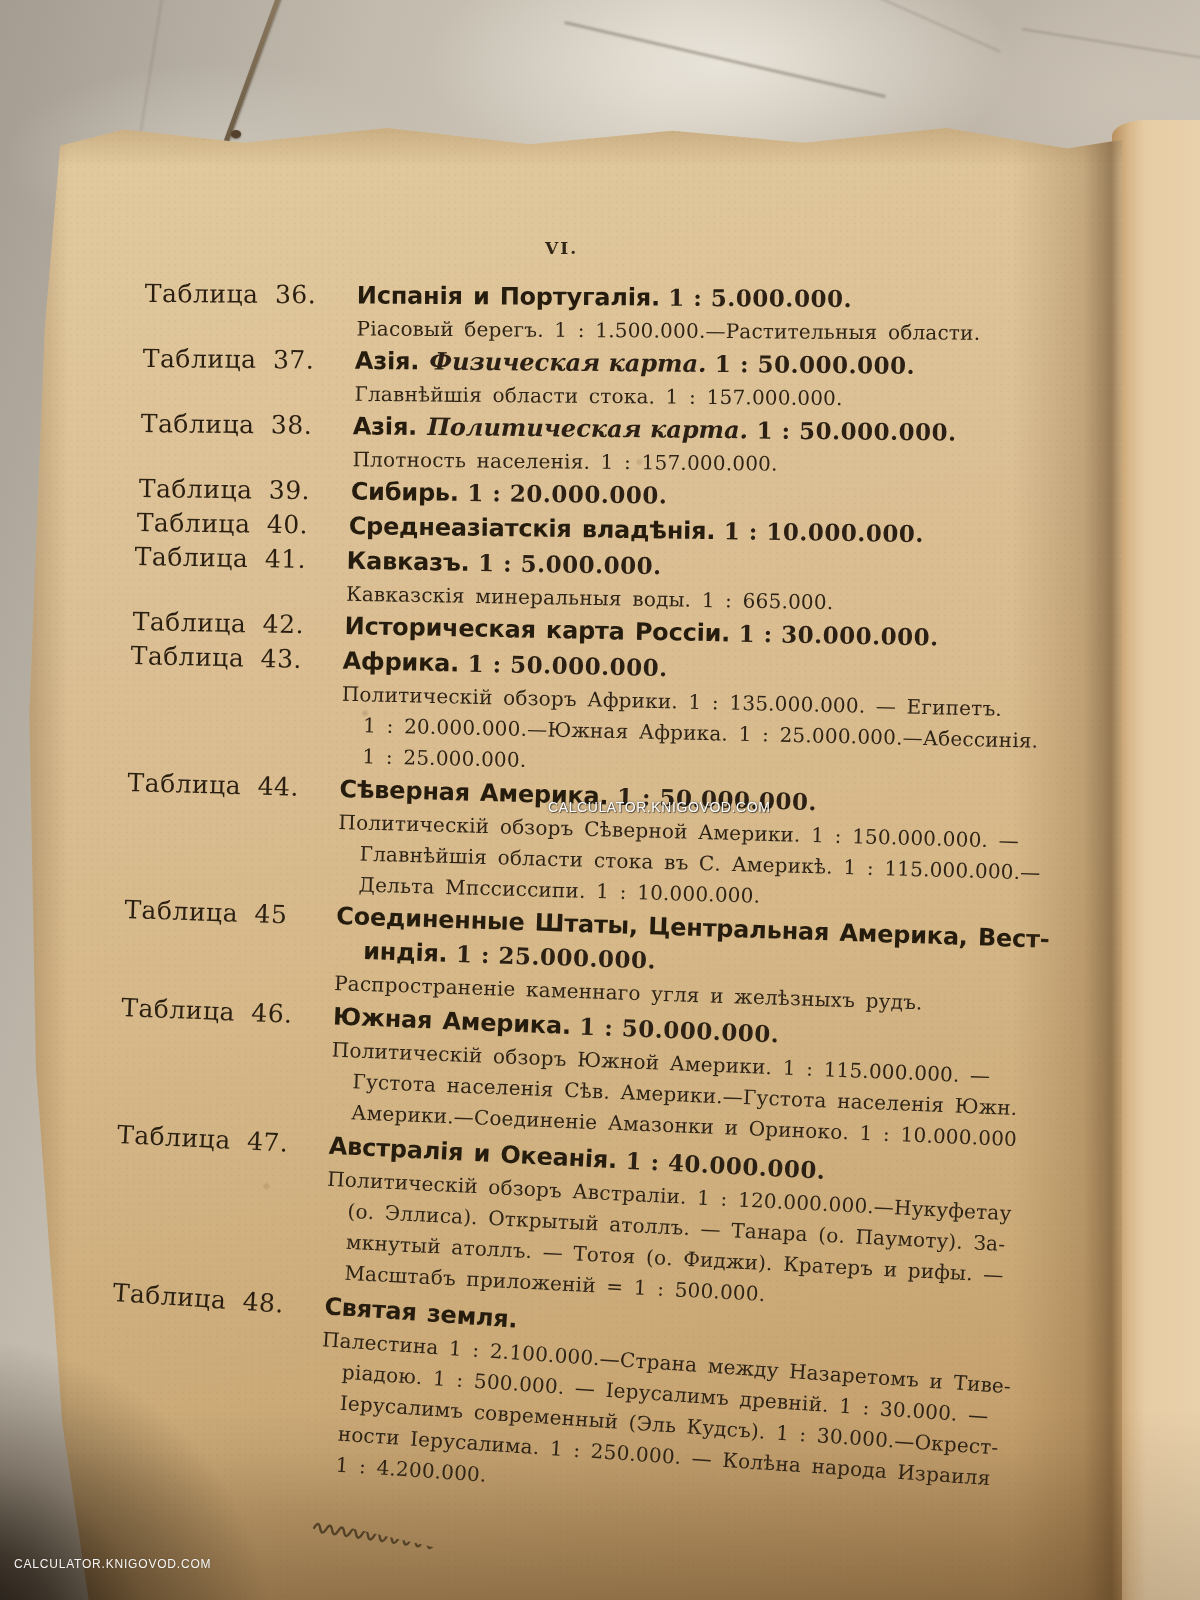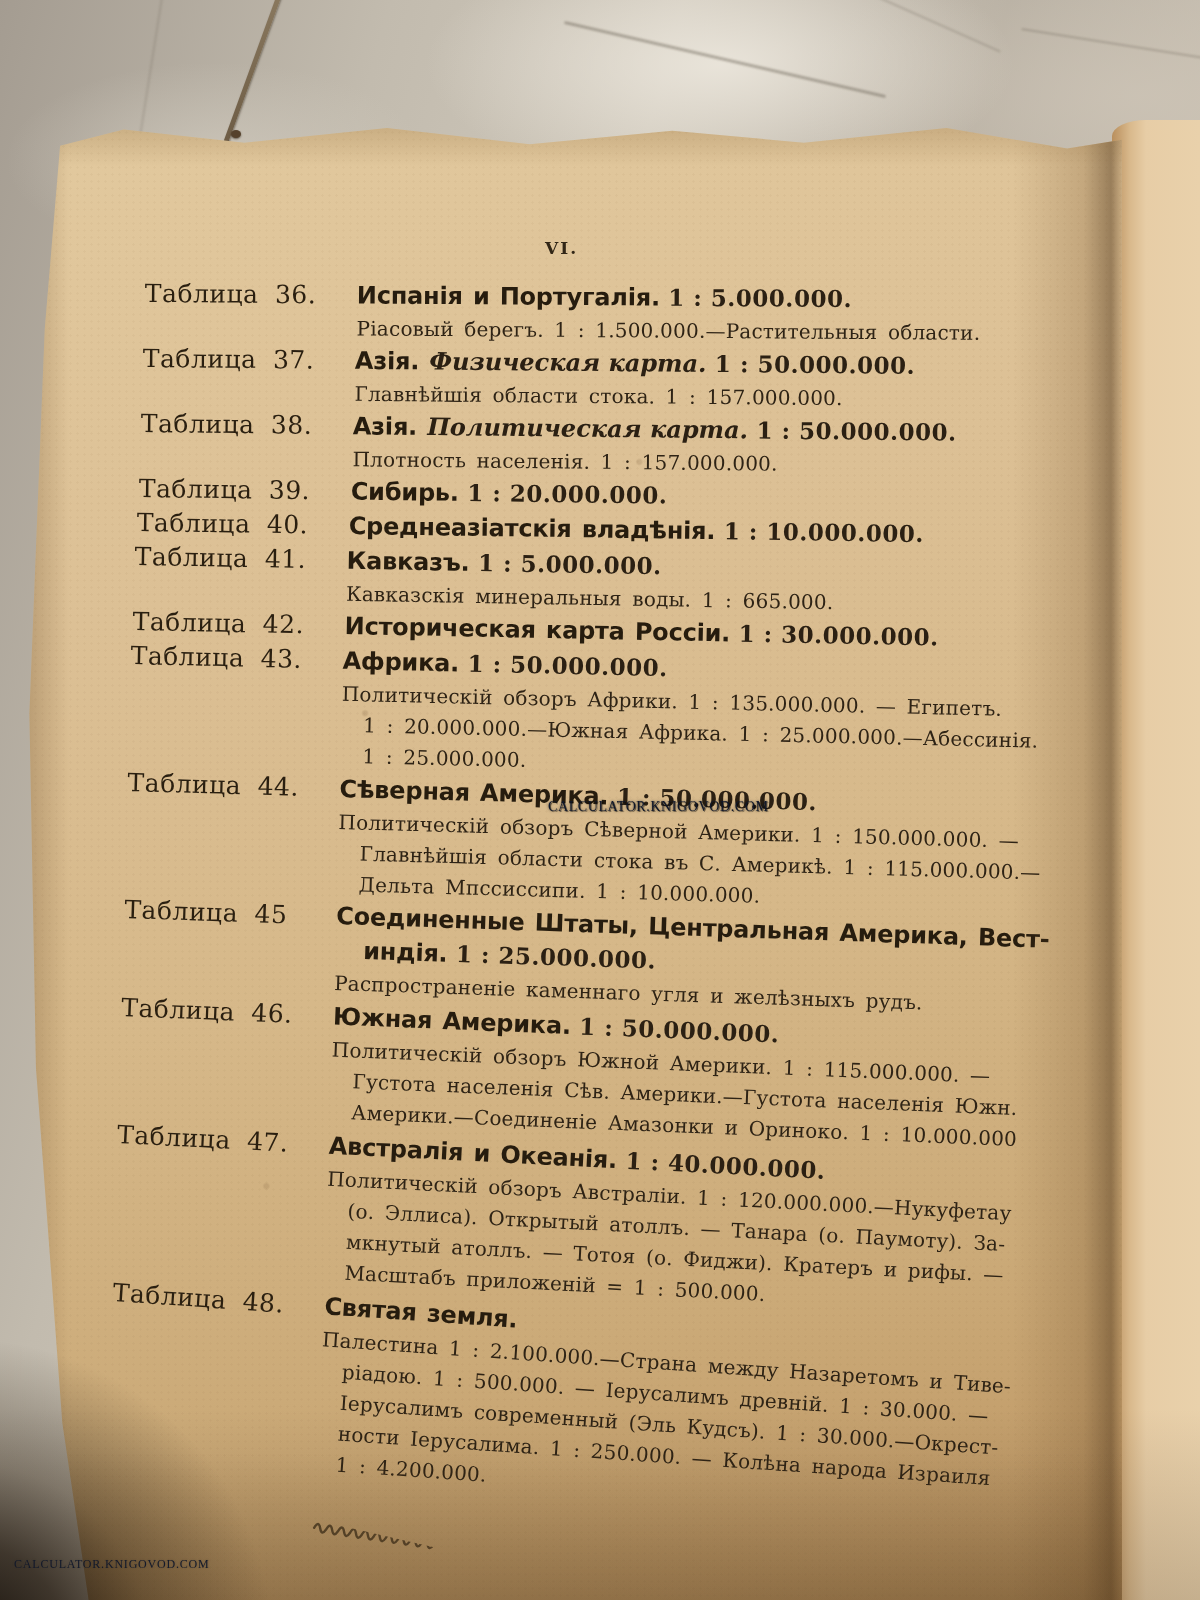--- a/index.html
+++ b/index.html
@@ -63,21 +63,21 @@
   .title-line.cont{margin-left:28px;}
   .seg-b{font-family:"DejaVu Sans", sans-serif;font-weight:700;font-size:24px;letter-spacing:-.2px;word-spacing:2px;color:#261c0e;}
   .seg-i{font-family:"DejaVu Serif", serif;font-style:italic;font-weight:600;font-size:24px;color:#2b2013;}
   .seg-s{font-family:"DejaVu Serif", serif;font-weight:700;font-size:23px;letter-spacing:.5px;color:#2b2013;}
   .sub{font-size:20px;line-height:31px;word-spacing:4px;letter-spacing:.2px;white-space:nowrap;color:#2e2315;}
   .sub.cont{margin-left:22px;}
 
   .ornament{position:absolute;left:283px;top:1414px;transform:rotate(13deg);opacity:.85;}
 
   
-  .wm{position:absolute;color:#0f172a;font-family:Liberation Serif, serif;
+  .wm{position:absolute;color:#ffffff;font-family:Liberation Sans, sans-serif;
     white-space:nowrap;}
   .wm.center{left:548px;top:799px;font-size:14px;letter-spacing:.6px;
     text-shadow:0 0 3px rgba(0,0,0,.65),1px 1px 0 rgba(0,0,0,.45);}
   .wm.bottom{left:14px;top:1557px;font-size:12px;letter-spacing:.8px;opacity:.95;
     text-shadow:0 0 2px rgba(60,50,40,.5);}
 </style>
 </head>
 <body>
 
 <div class="scene">

